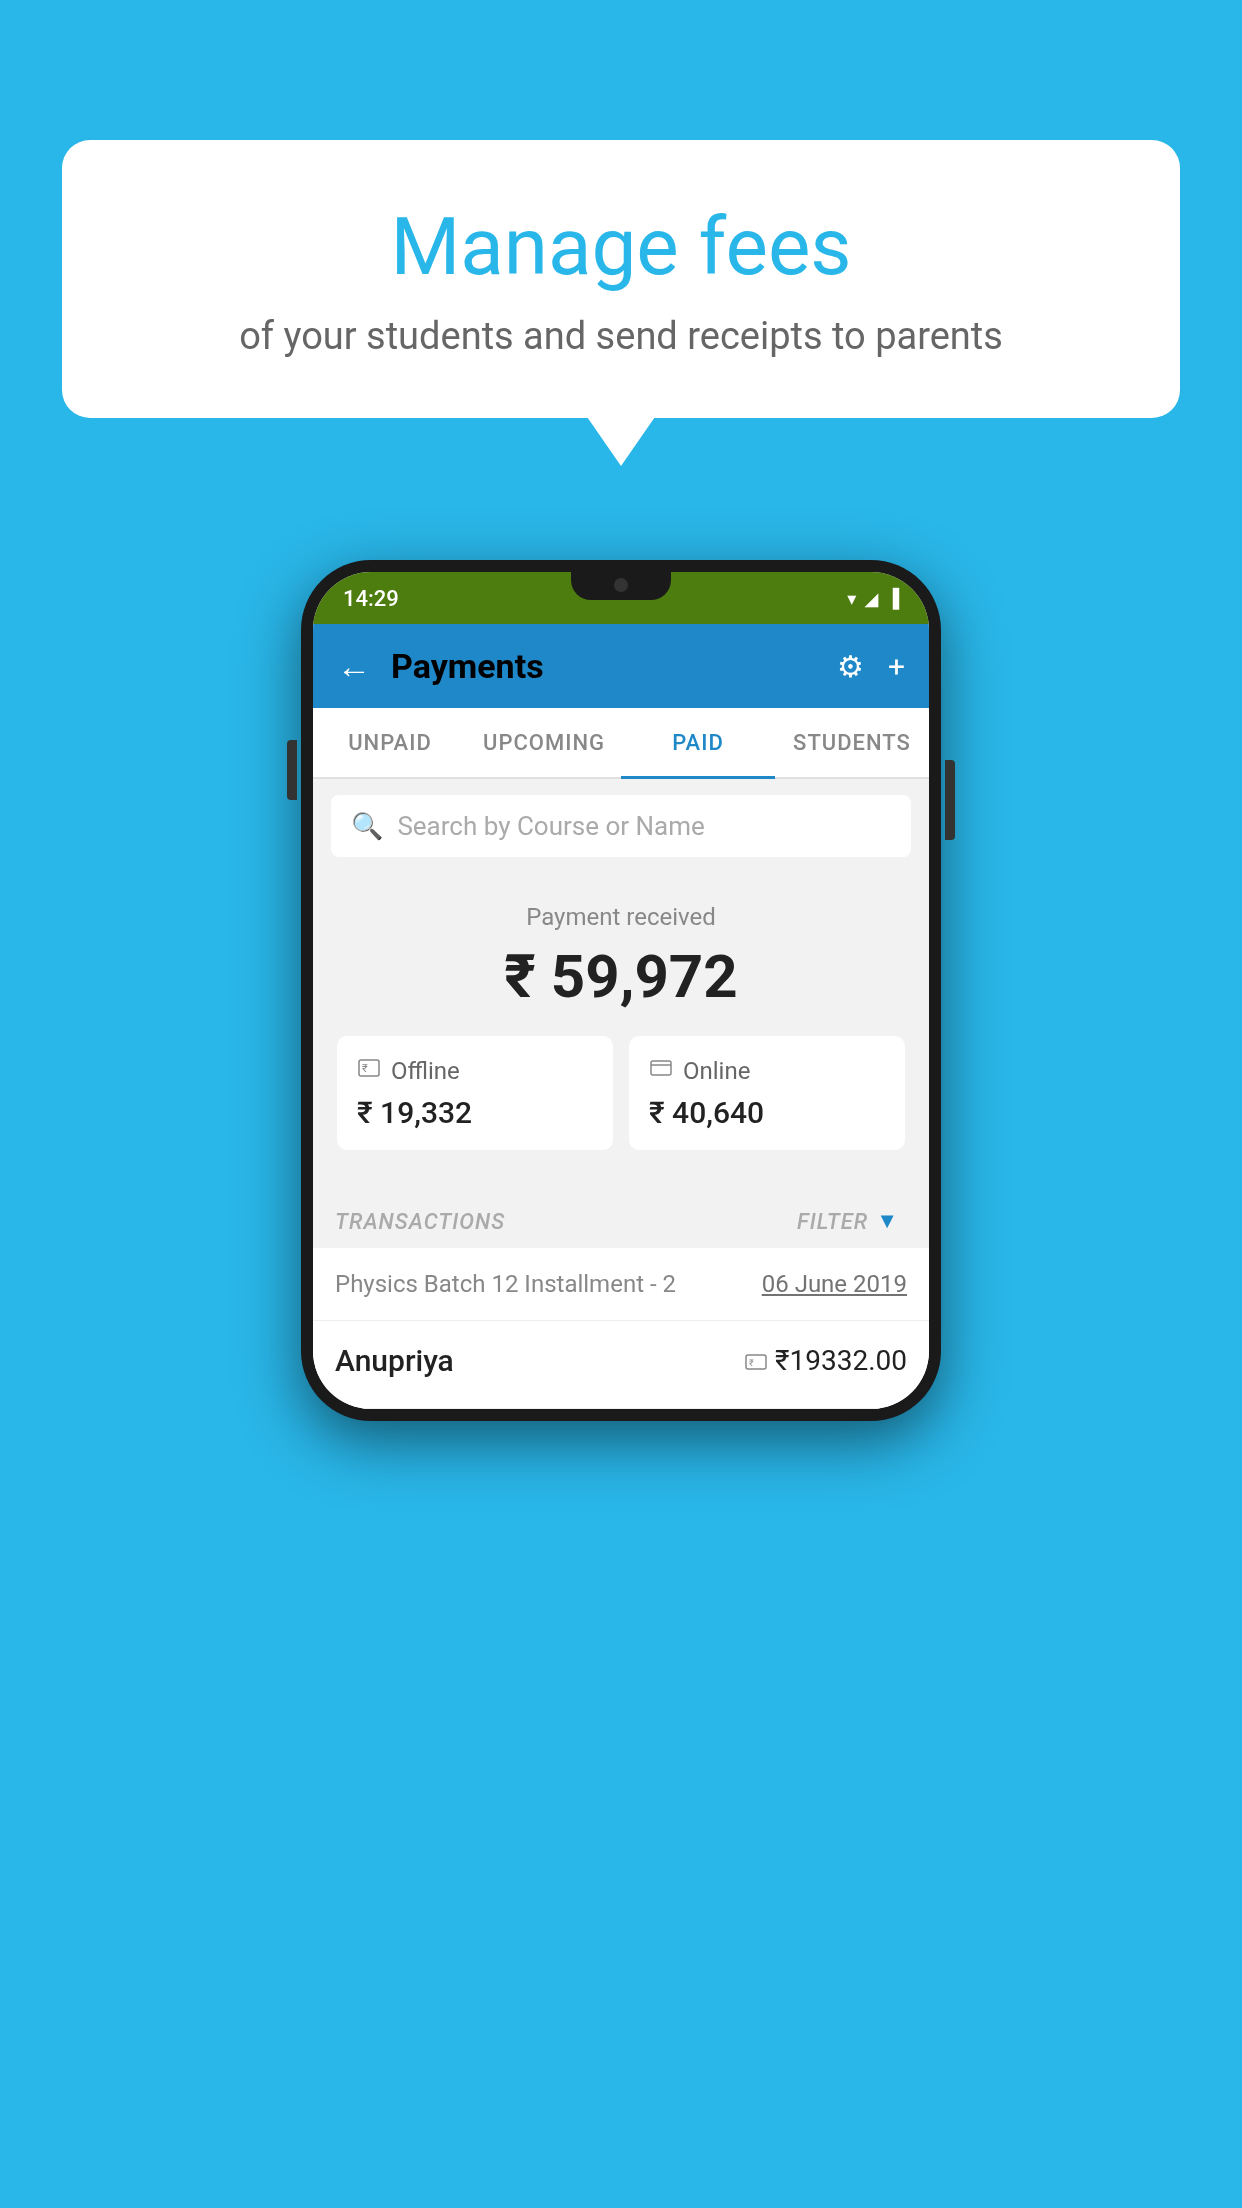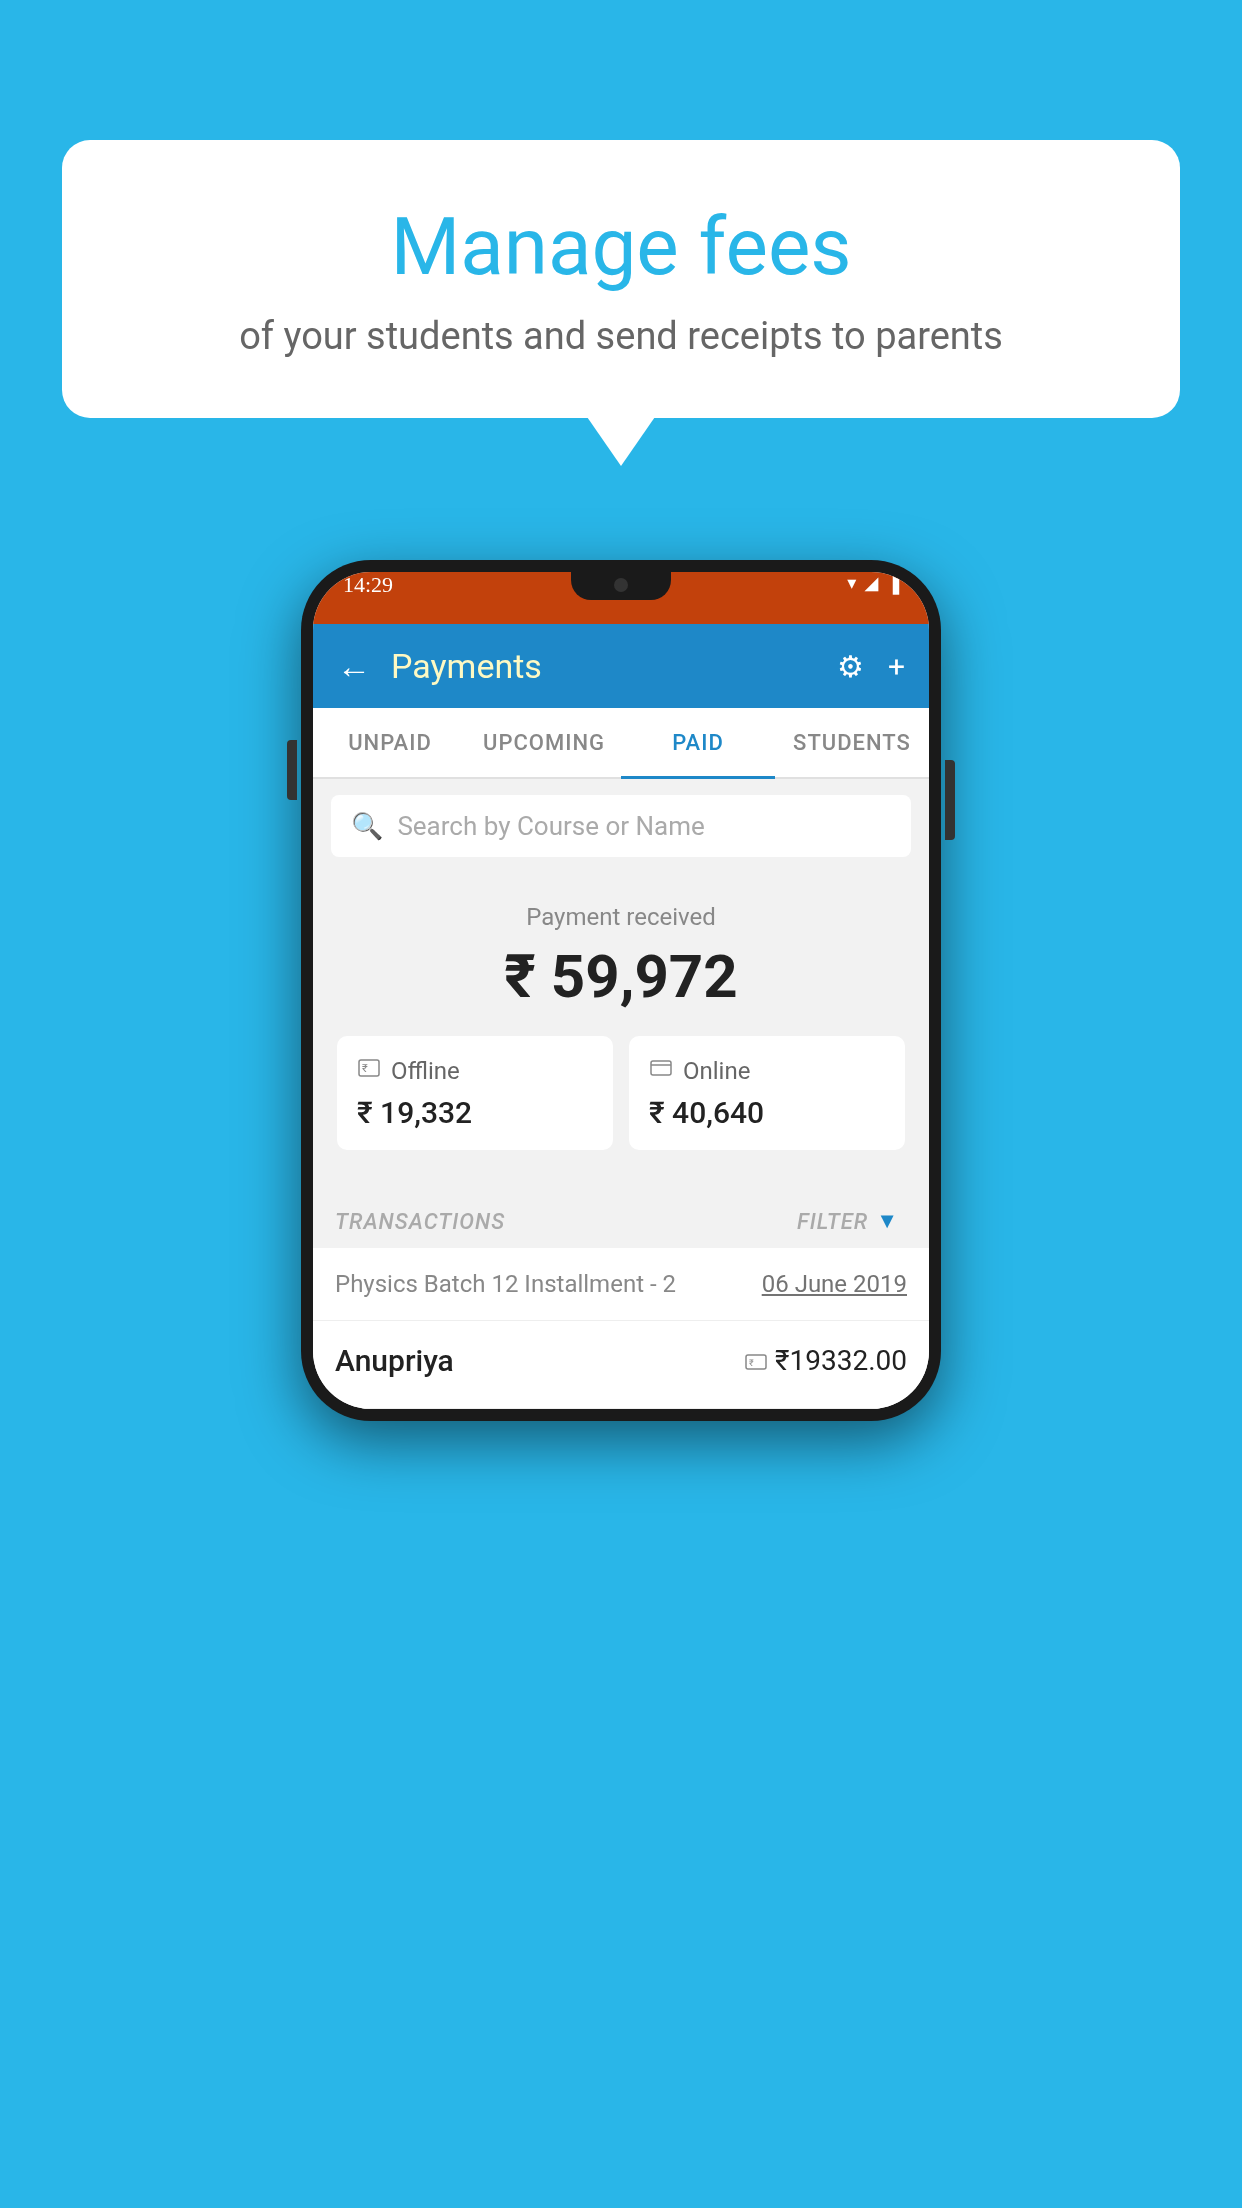--- a/index.html
+++ b/index.html
@@ -71,28 +71,27 @@
 
     .phone-screen {
       background: #f2f2f2;
       border-radius: 58px;
       overflow: hidden;
       position: relative;
     }
 
     
     .status-bar {
-      background: #c2410c;
+      background: #4d7c0f;
       height: 52px;
       display: flex;
-      align-items: flex-start;
+      align-items: center;
       justify-content: space-between;
       padding: 0 30px;
       position: relative;
-      font-family: Liberation Serif, serif;
     }
 
     .status-time {
       color: white;
       font-size: 22px;
       font-weight: 500;
     }
 
     .status-icons {
       display: flex;
@@ -138,23 +137,23 @@
       gap: 20px;
     }
 
     .back-arrow {
       color: white;
       font-size: 34px;
       cursor: pointer;
     }
 
     .app-bar-title {
-      color: #fef9c3;
+      color: #000000;
       font-size: 34px;
-      font-weight: 400;
+      font-weight: 700;
       flex: 1;
     }
 
     .app-bar-icons {
       display: flex;
       align-items: center;
       gap: 24px;
     }
 
     .gear-icon, .plus-icon {

